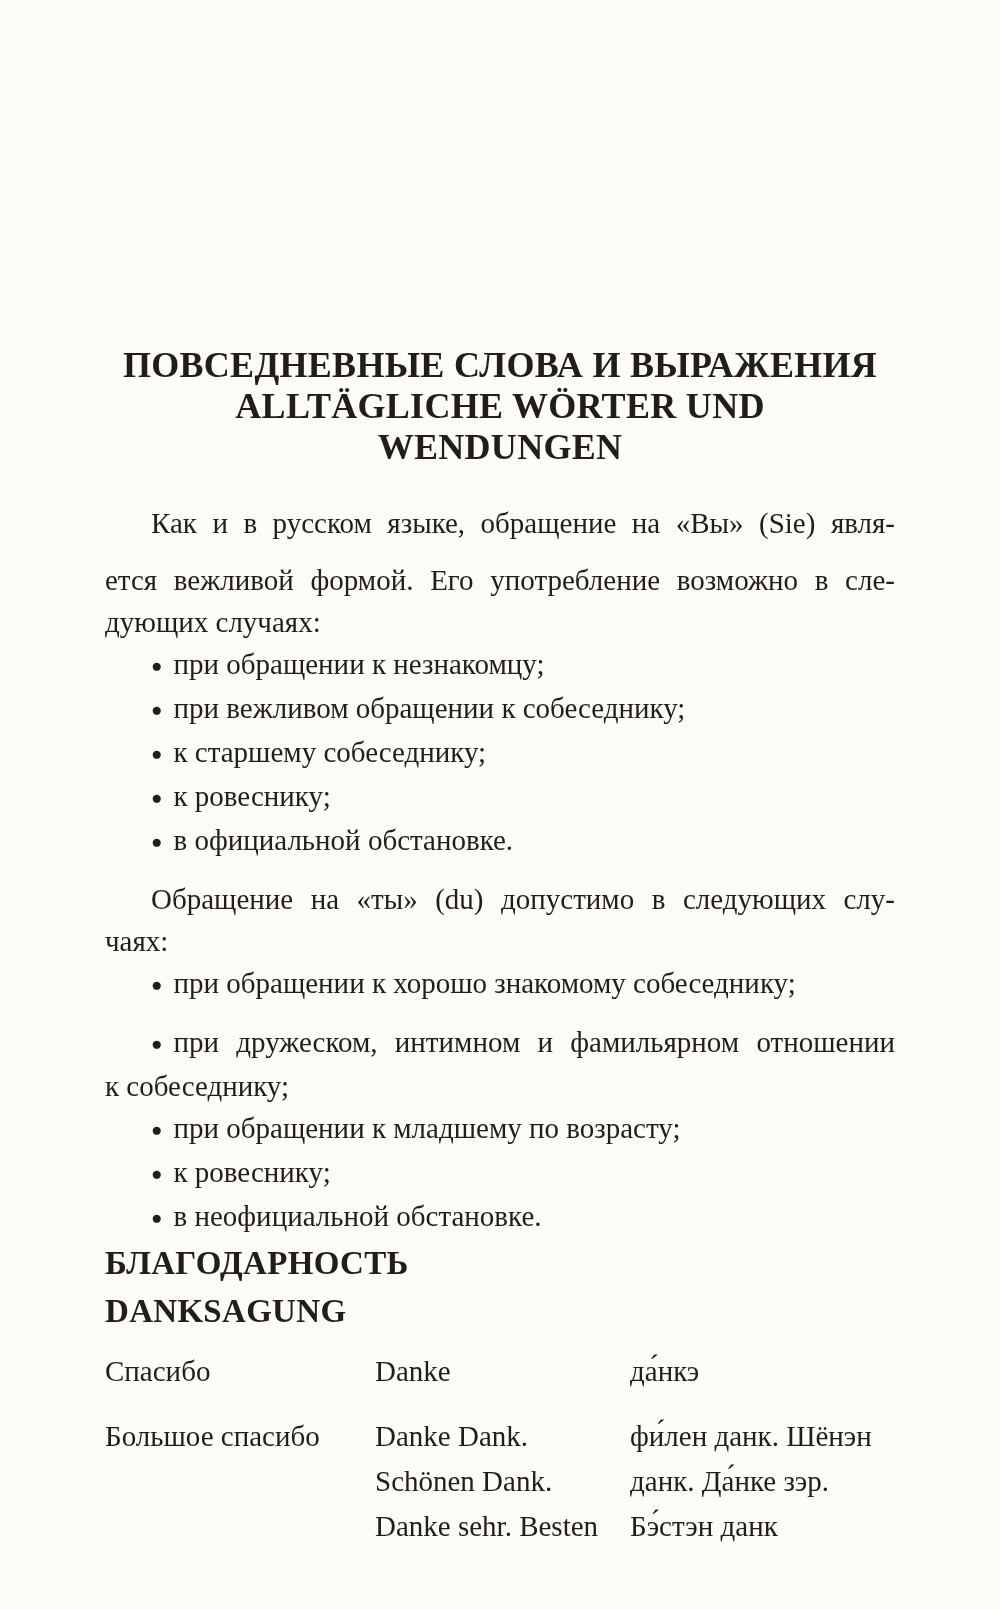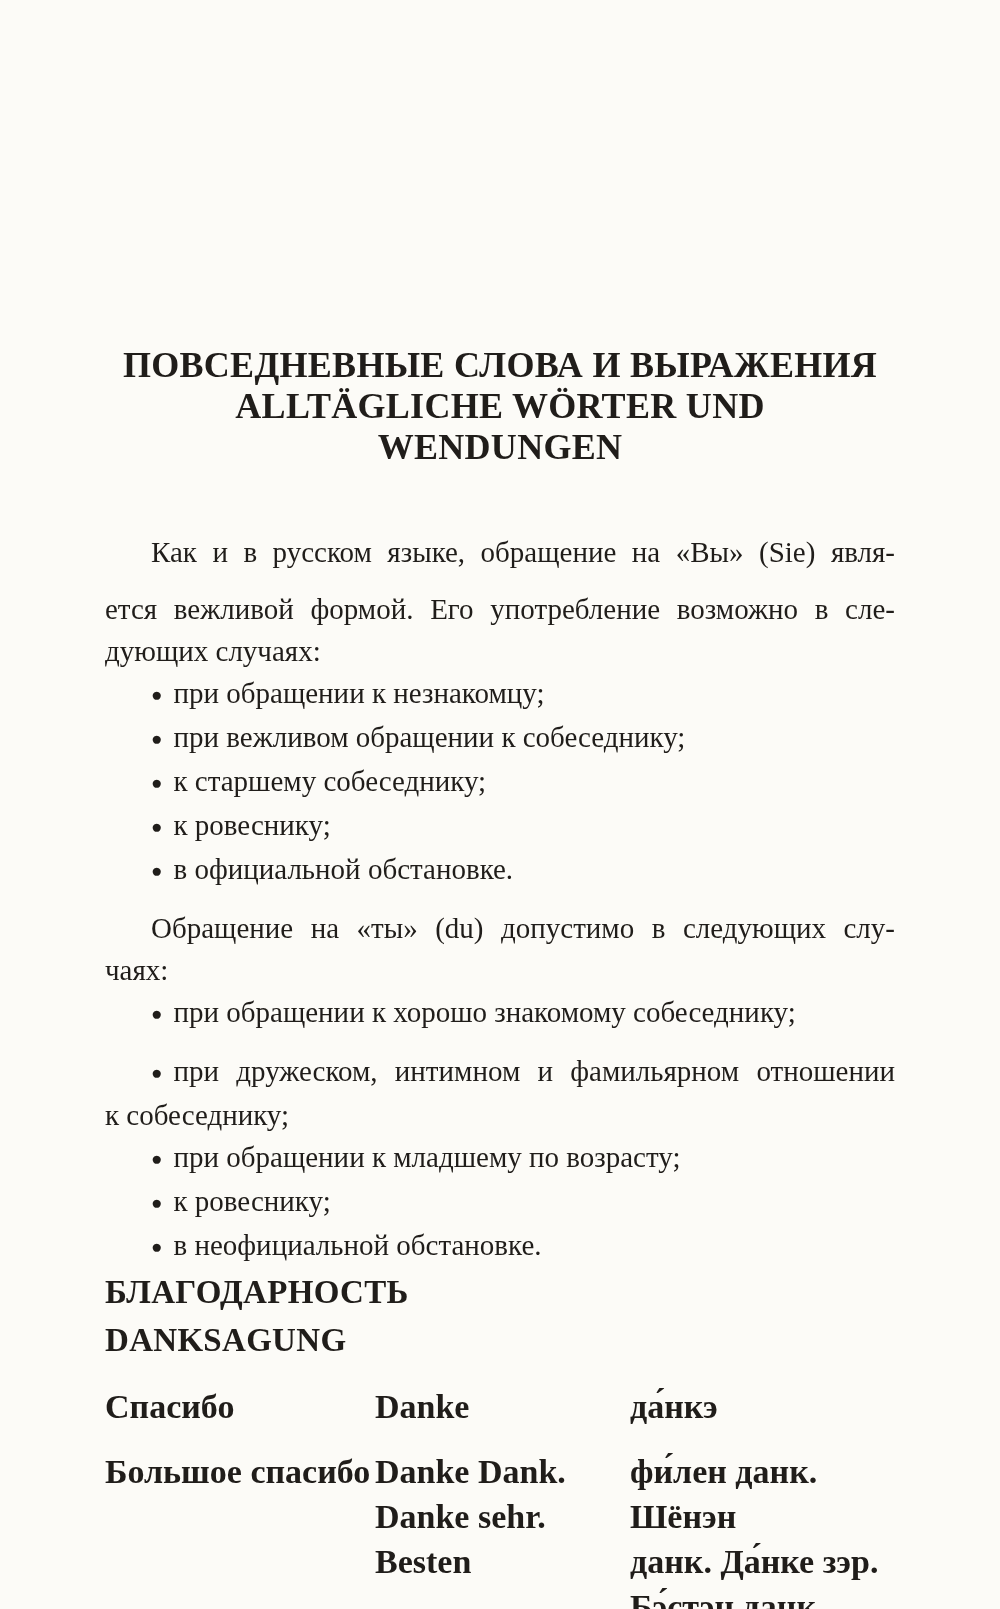--- a/index.html
+++ b/index.html
@@ -13,21 +13,21 @@
     width:1000px;
     height:1609px;
     box-sizing:border-box;
     padding:345px 105px 0 105px;
     background:var(--paper);
     color:var(--ink);
     font-family:"Liberation Serif","DejaVu Serif",serif;
     overflow:hidden;
   }
   .main-heading{
-    margin:0 0 63px 0;
+    margin:0 0 34px 0;
     font-size:36px;
     line-height:41px;
     font-weight:700;
     text-align:center;
     letter-spacing:0.3px;
   }
   .body-text{
     font-size:29px;
     line-height:42px;
   }
@@ -49,24 +49,23 @@
     text-indent:0;
   }
   .section-heading{
     margin:0 0 0 0;
     font-size:33px;
     line-height:48px;
     font-weight:700;
     letter-spacing:0.3px;
   }
   .phrase-table{
-    margin-top:20px;
-    font-size:34px;
+    margin-top:14px;
+    font-size:29px;
     line-height:45px;
-    font-weight:bold;
   }
   .row{
     display:grid;
     grid-template-columns:270px 255px 1fr;
   }
   .row + .row{
     margin-top:20px;
   }
   .cell{min-width:0;}
 </style>
@@ -140,20 +139,21 @@
         <div class="cell transcription">
           <div class="cell-line">да́нкэ</div>
         </div>
       </div>
       <div class="row">
         <div class="cell russian">
           <div class="cell-line">Большое спасибо</div>
         </div>
         <div class="cell german">
           <div class="cell-line">Danke Dank.</div>
+          <div class="cell-line">Schönen Dank.</div>
           <div class="cell-line">Danke sehr. Besten</div>
         </div>
         <div class="cell transcription">
           <div class="cell-line">фи́лен данк. Шёнэн</div>
           <div class="cell-line">данк. Да́нке зэр.</div>
           <div class="cell-line">Бэ́стэн данк</div>
         </div>
       </div>
     </div>
 

